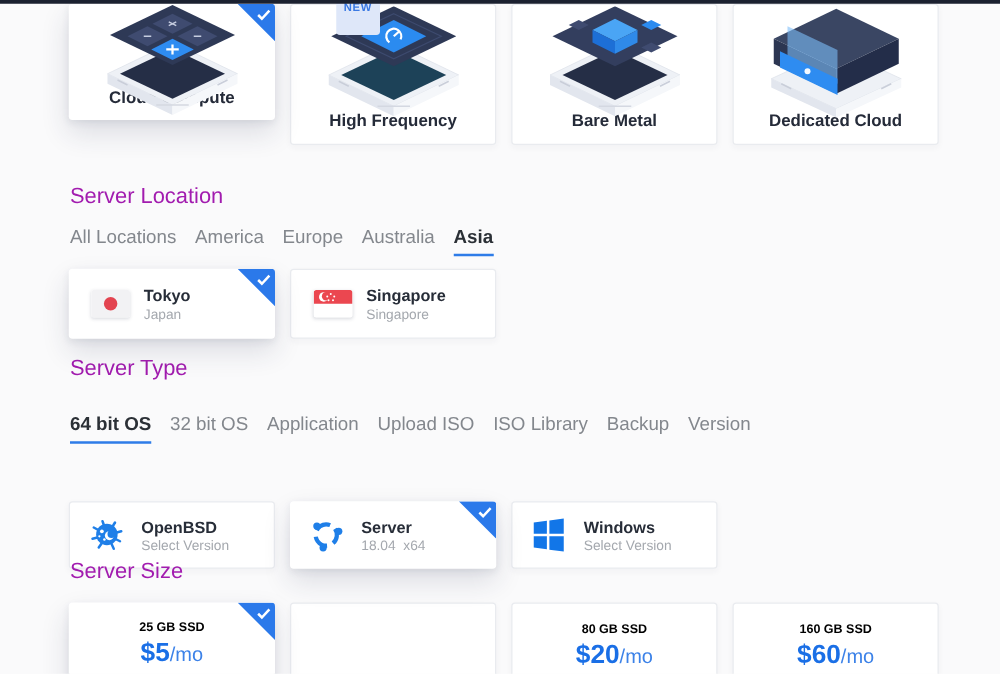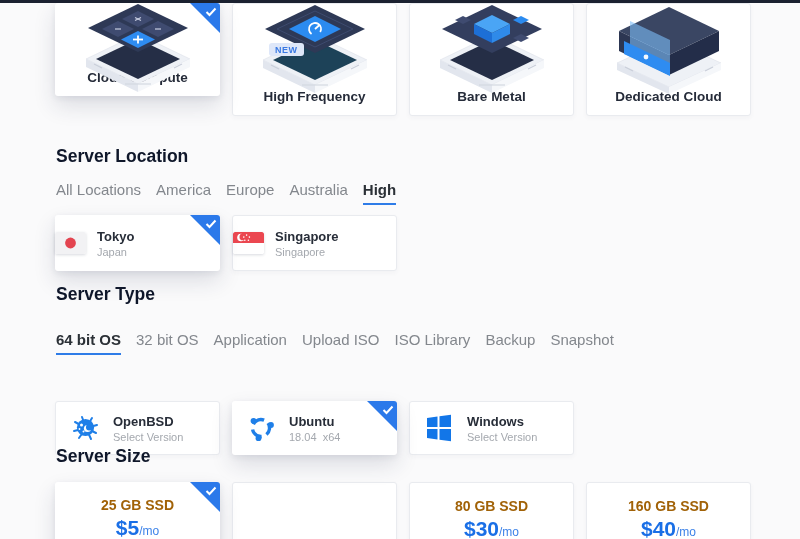--- a/index.html
+++ b/index.html
@@ -29,65 +29,65 @@
   
   .plans { top:3px; left:0; }
   .plan-card { height:113px; display:flex; flex-direction:column; align-items:center; justify-content:flex-end; padding-bottom:11px; }
   .plan-card.selected { height:93px; }
   .plan-icon { position:absolute; top:1px; left:50%; transform:translateX(-50%); }
   .plan-label { font-size:13.5px; font-weight:bold; color:#252b39; }
   .new-badge {
     position:absolute; top:-5px; left:36px; z-index:5;
     background:#dee7f9; color:#3a79e3;
     font-size:9px; font-weight:bold; letter-spacing:0.5px;
-    padding:2px 6px 1px; border-radius:3px;margin-top:44px;
+    padding:2px 6px 17px; border-radius:3px;
   }
 
   
   .corner {
     position:absolute; top:0; right:0; width:30px; height:30px; z-index:6;
     background:#2b79ea;
     clip-path:polygon(0 0, 100% 0, 100% 100%);
     border-top-right-radius:3px;
   }
   .corner svg { position:absolute; top:4px; right:3px; }
 
   
-  .section-title { position:absolute; left:1px; font-size:17.5px; font-weight:700; color:#0f172a; }
+  .section-title { position:absolute; left:1px; font-size:17.5px; font-weight:400; color:#a21caf; }
   .tabs { position:absolute; left:1px; display:flex; column-gap:15px; font-size:15px; }
   .tab { color:#83878d; padding-bottom:5px; cursor:pointer; white-space:nowrap; }
   .tab.active { color:#2b3036; font-weight:bold; border-bottom:2px solid #2e7ce8; }
 
   .loc-title  { top:146px; }
   .loc-tabs   { top:181px; }
   .loc-cards  { top:215px; }
   .type-title { top:284px; }
   .type-tabs  { top:331px; }
   .os-cards   { top:367px; }
   .size-title { top:446px; }
   .size-cards { top:482px; }
 
   
-  .loc-card { height:56px; display:flex; align-items:center; }
+  .loc-card { height:56px; display:flex; align-items:center; padding-left:18px; }
   .flag { width:31px; height:22px; border-radius:2px; box-shadow:0 1px 3px rgba(40,50,80,0.18); flex:0 0 auto; }
   .loc-text { margin-left:11px; }
   .card-title { font-size:13px; font-weight:bold; color:#272d38; line-height:15px; }
   .card-sub { font-size:11px; color:#a4a8ae; margin-top:2px; white-space:pre; }
 
   
   .os-card { height:54px; display:flex; align-items:center; padding-left:14px;margin-top:34px; }
   .os-icon { width:30px; height:30px; flex:0 0 auto; }
   .os-text { margin-left:13px; }
 
   
   .size-card { height:76px; text-align:center; padding-top:15px; }
-  .size-storage { font-size:14px; font-weight:bold; color:#a16207; }
+  .size-storage { font-size:10px; font-weight:bold; color:#000000; }
   .size-price-row { margin-top:3px; color:#1a6fe6; }
   .size-price { font-size:21px; font-weight:bold; }
-  .size-period { font-size:12px; color:#3c82e8; }
+  .size-period { font-size:16px; color:#3c82e8; }
 </style>
 </head>
 <body>
 
 <div class="top-bar"></div>
 
 <div class="content">
 
   <div class="grid plans">
 
@@ -177,21 +177,21 @@
     </div>
   </div>
 
   <h2 class="section-title loc-title">Server Location</h2>
 
   <div class="tabs loc-tabs">
     <span class="tab">All Locations</span>
     <span class="tab">America</span>
     <span class="tab">Europe</span>
     <span class="tab">Australia</span>
-    <span class="tab active">High</span>
+    <span class="tab active">Asia</span>
   </div>
 
   <div class="grid loc-cards">
     <div class="card loc-card selected">
       <div class="corner">
         <svg width="12" height="10" viewBox="0 0 12 10">
           <polyline points="1.5,5 4.5,8 10.5,1.5" fill="none" stroke="#fff" stroke-width="2"></polyline>
         </svg>
       </div>
       <svg class="flag" width="31" height="22" viewBox="0 0 31 22">
@@ -225,21 +225,21 @@
 
   <h2 class="section-title type-title">Server Type</h2>
 
   <div class="tabs type-tabs">
     <span class="tab active">64 bit OS</span>
     <span class="tab">32 bit OS</span>
     <span class="tab">Application</span>
     <span class="tab">Upload ISO</span>
     <span class="tab">ISO Library</span>
     <span class="tab">Backup</span>
-    <span class="tab">Snapshot</span>
+    <span class="tab">Version</span>
   </div>
 
   <div class="grid os-cards">
     <div class="card os-card">
       <svg class="os-icon" viewBox="0 0 30 30">
         <g stroke="#1f7fe8" stroke-width="2" stroke-linecap="round">
           <line x1="16" y1="15" x2="27" y2="12"></line>
             <line x1="16" y1="15" x2="26" y2="20"></line>
           <line x1="16" y1="15" x2="21" y2="26"></line>
             <line x1="16" y1="15" x2="9" y2="25"></line>
@@ -267,21 +267,21 @@
           <polyline points="1.5,5 4.5,8 10.5,1.5" fill="none" stroke="#fff" stroke-width="2"></polyline>
         </svg>
       </div>
       <svg class="os-icon" viewBox="0 0 30 30">
         <circle cx="15" cy="15" r="8.5" fill="none" stroke="#1f7fe8" stroke-width="3.4" stroke-dasharray="12.5 5.3" transform="rotate(-35 15 15)"></circle>
         <circle cx="25" cy="12" r="2.9" fill="#1f7fe8"></circle>
         <circle cx="7.5" cy="7.8" r="2.9" fill="#1f7fe8"></circle>
         <circle cx="12.5" cy="25.2" r="2.9" fill="#1f7fe8"></circle>
       </svg>
       <div class="os-text">
-        <div class="card-title">Ubuntu</div>
+        <div class="card-title">Server</div>
         <div class="card-sub">18.04  x64</div>
       </div>
     </div>
 
     <div class="card os-card">
       <svg class="os-icon" viewBox="0 0 30 30">
         <polygon points="3,5 13.5,3.6 13.5,14 3,14" fill="#1276e8"></polygon>
         <polygon points="15.5,3.3 27,1.8 27,14 15.5,14" fill="#1276e8"></polygon>
         <polygon points="3,16 13.5,16 13.5,26.4 3,25" fill="#1276e8"></polygon>
         <polygon points="15.5,16 27,16 27,28.2 15.5,26.7" fill="#1276e8"></polygon>
@@ -309,27 +309,27 @@
 
     </div>
 
     <div class="card size-card">
 
     </div>
 
     <div class="card size-card">
       <div class="size-storage">80 GB SSD</div>
       <div class="size-price-row">
-        <span class="size-price">$30</span><span class="size-period">/mo</span>
+        <span class="size-price">$20</span><span class="size-period">/mo</span>
       </div>
 
     </div>
 
     <div class="card size-card">
       <div class="size-storage">160 GB SSD</div>
       <div class="size-price-row">
-        <span class="size-price">$40</span><span class="size-period">/mo</span>
+        <span class="size-price">$60</span><span class="size-period">/mo</span>
       </div>
 
     </div>
   </div>
 
 </div>
 
 </body></html>

